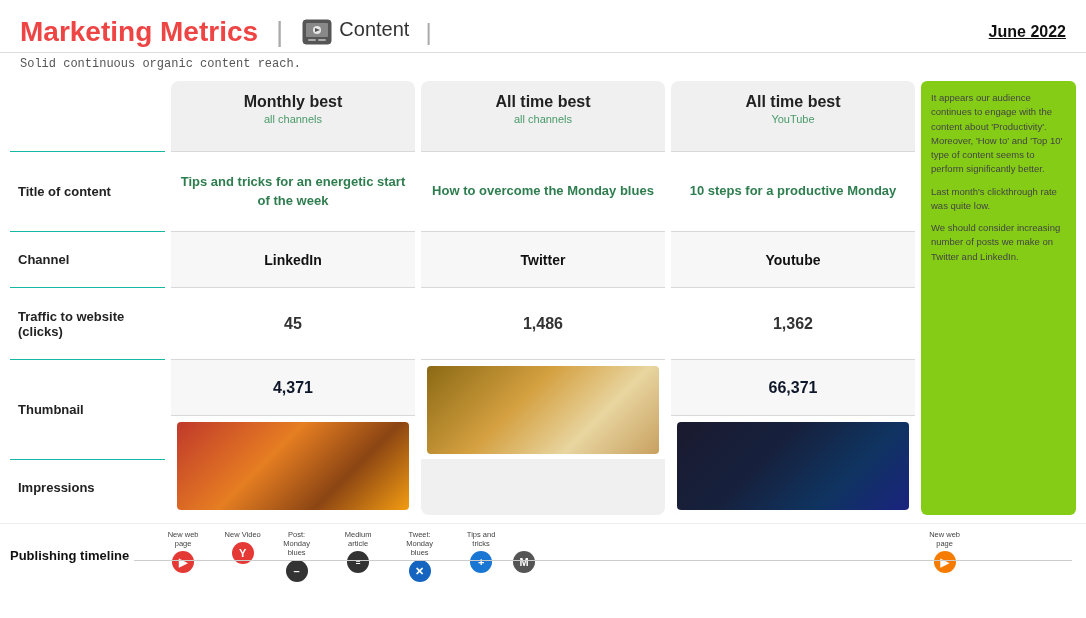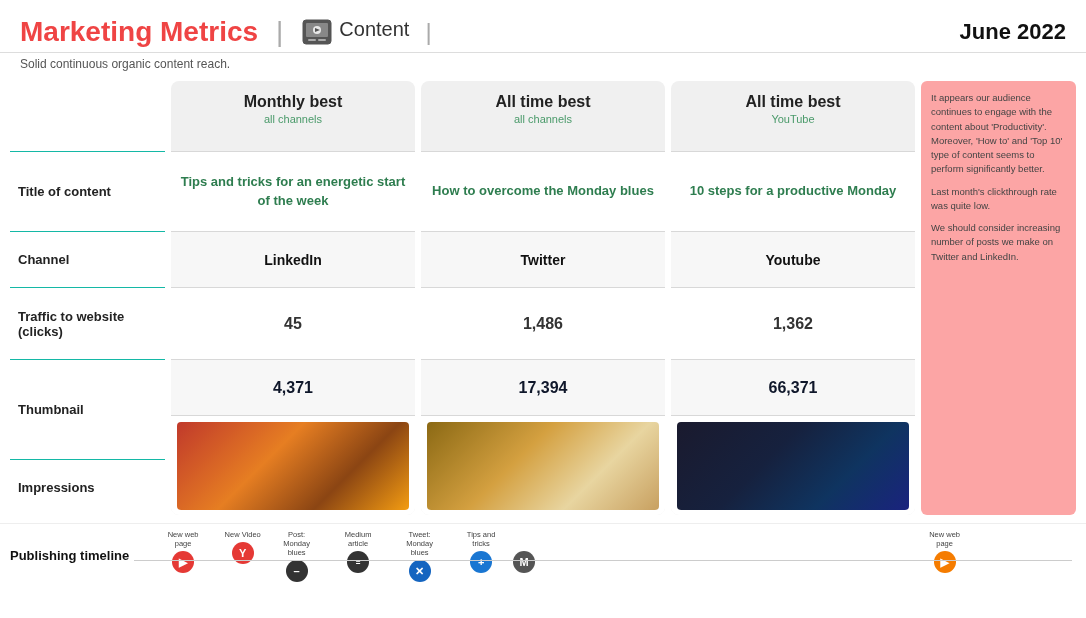--- a/index.html
+++ b/index.html
@@ -50,28 +50,30 @@
       font-size: 20px;
       font-weight: 500;
       color: #333;
     }
     .header-divider2 {
       font-size: 24px;
       color: #aaa;
       margin-left: 10px;
     }
     .header-date {
-      font-size: 22px;
+      font-size: 16px;
       font-weight: 700;
       color: #111;
+      text-decoration: underline;
     }
     .subtitle {
       padding: 4px 20px 10px 20px;
       font-size: 12px;
       color: #555;
+      font-family: Liberation Mono, monospace;
     }
 
     .main-content {
       display: flex;
       padding: 0 10px;
       gap: 6px;
     }
 
     
     .labels-col {
@@ -163,21 +165,21 @@
       border-radius: 4px;
       background: linear-gradient(135deg, #1a1a2e 0%, #16213e 40%, #0f3460 70%, #1a237e 100%);
       position: relative;
       overflow: hidden;
     }
 
     
     .notes-col {
       width: 155px;
       flex-shrink: 0;
-      background: #fca5a5;
+      background: #84cc16;
       border-radius: 6px;
       padding: 10px;
       font-size: 9.5px;
       color: #444;
       line-height: 1.5;
     }
     .notes-col p { margin-bottom: 8px; }
 
     
     .timeline-section {
@@ -329,23 +331,20 @@
     </div>
     <div class="card-cell card-cell-title">
       <span>How to overcome the Monday blues</span>
     </div>
     <div class="card-cell card-cell-alt card-cell-channel">
       <span>Twitter</span>
     </div>
     <div class="card-cell card-cell-traffic">
       <span>1,486</span>
     </div>
-    <div class="card-cell card-cell-alt card-cell-impressions">
-      <span>17,394</span>
-    </div>
     <div class="card-cell card-cell-thumbnail">
       <div class="thumb-coffee"></div>
     </div>
   </div>
 
   <div class="data-col">
     <div class="card-header">
       <div class="card-header-title">All time best</div>
       <div class="card-header-sub">YouTube</div>
     </div>

